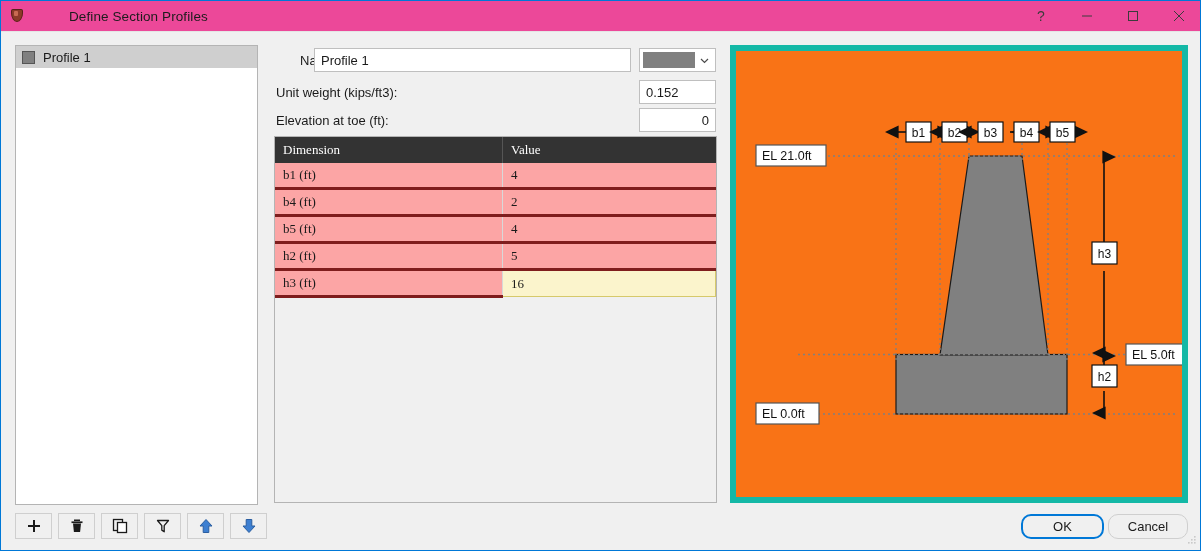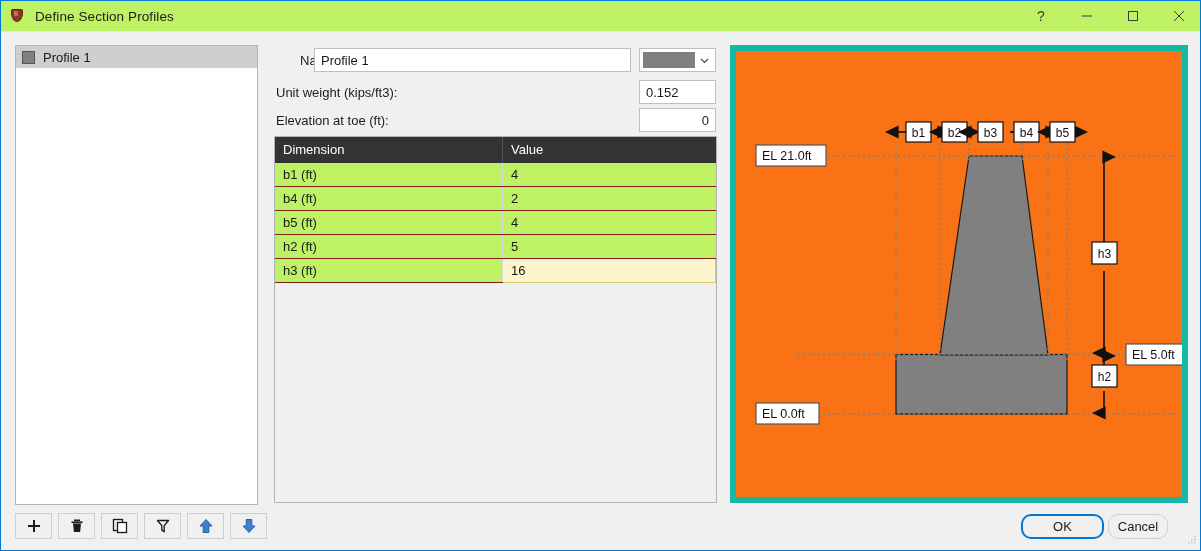--- a/index.html
+++ b/index.html
@@ -23,25 +23,26 @@
     border: 1px solid #0078d7;
     overflow: hidden;
   }
 
   
   .titlebar {
     position: absolute;
     left: 0; top: 0;
     width: 1201px;
     height: 31px;
-    background: #bef264;
+    background: #ec4899;
     box-sizing: border-box;
     border-bottom: 1px solid #e5e5e5;
     display: flex;
     align-items: center;
+    gap: 34px;
   }
   .title-icon {
     width: 16px; height: 16px;
     margin-left: 9px;
     position: relative;
     flex: none;
   }
   .title-icon .shield {
     position: absolute;
     left: 1px; top: 1px;
@@ -199,38 +200,39 @@
     height: 367px;
     background: #f0f0f0;
     border: 1px solid #b4b4b4;
     box-sizing: border-box;
     overflow: hidden;
   }
   table.dims {
     border-collapse: collapse;
     width: 100%;
     table-layout: fixed;
+    font-family: Liberation Serif, serif;
   }
   table.dims th {
     background: #333333;
     color: #ffffff;
     font-weight: normal;
     font-size: 13px;
     text-align: left;
     padding: 4px 0 5px 8px;
     height: 17px;
   }
   table.dims th.c1 { width: 219px; border-right: 1px solid #555; }
   table.dims td {
-    background: #bef264;
+    background: #fca5a5;
     font-size: 13px;
     color: #1a1a1a;
     padding: 4px 0 4px 8px;
     height: 19px;
-    border-bottom: 1px solid #7f1d1d;
+    border-bottom: 3px solid #7f1d1d;
     border-right: 1px solid #d8d8d8;
     box-sizing: border-box;
   }
   table.dims td.val { border-right: none; }
   table.dims tr.highlight td.val {
     background: #fbf4cc;
     border: 1px solid #d6c96b;
     box-sizing: border-box;
   }
 
@@ -259,21 +261,21 @@
     display: flex;
     align-items: center;
     justify-content: center;
     border-radius: 10px;
   }
   .btn-ok {
     left: 1020px; top: 513px; width: 83px;
     border: 2px solid #0078d7;
   }
   .btn-cancel {
-    left: 1107px; top: 513px; width: 60px;
+    left: 1107px; top: 513px; width: 80px;
     border: 1px solid #cfcfcf;
   }
   .grip {
     position: absolute;
     right: 3px; bottom: 3px;
     width: 12px; height: 12px;
     opacity: .45;
   }
 </style>
 </head>

